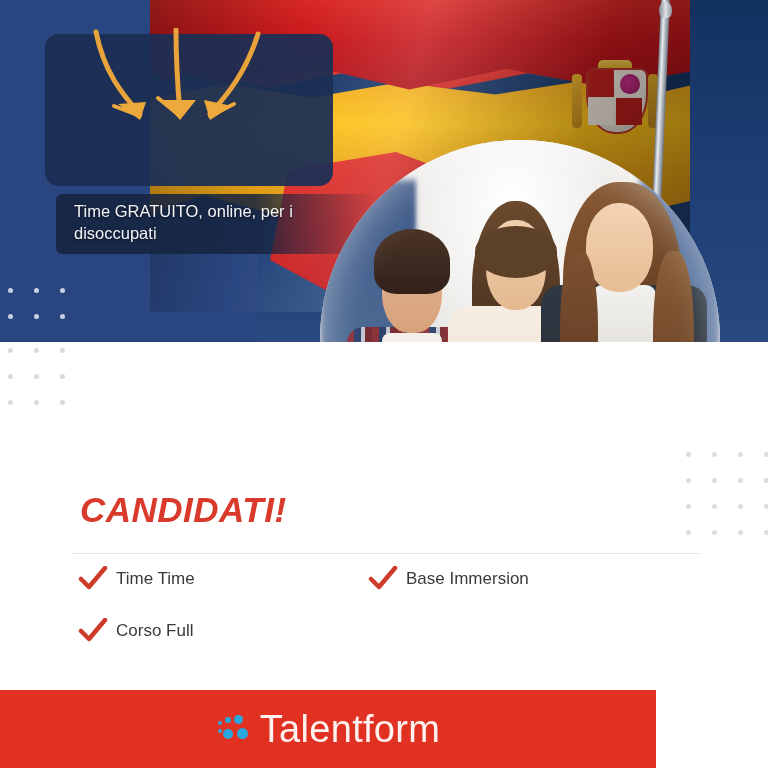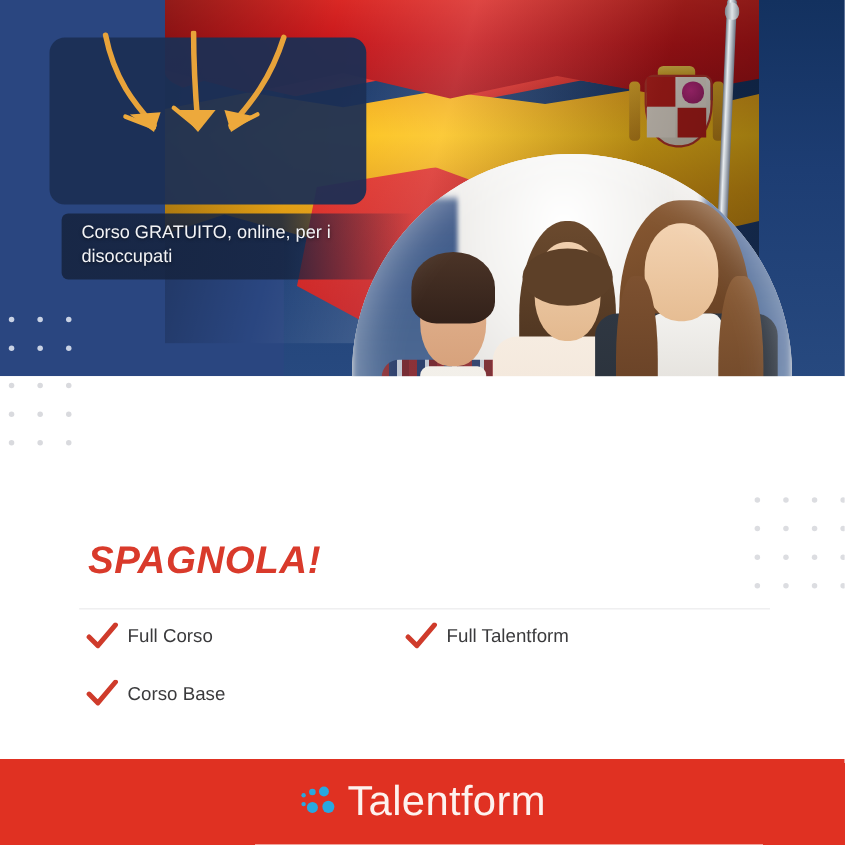--- a/index.html
+++ b/index.html
@@ -150,21 +150,21 @@
      color:#d93a2b;letter-spacing:.5px;}
   .divider{position:absolute;left:72px;top:553px;width:628px;height:1px;background:#e8e8ea;}
 
   .checklist{position:absolute;left:78px;top:566px;width:620px;}
   .ck-row{display:flex;margin-bottom:26px;}
   .ck-item{display:flex;align-items:center;width:290px;}
   .ck-mark{width:30px;height:26px;flex:none;margin-right:8px;}
   .ck-label{font-size:17px;color:#3a3a3c;}
 
   
-  .footer{position:absolute;left:0;top:690px;width:768px;height:78px;background:#e03122;
+  .footer{position:absolute;left:0;top:690px;width:656px;height:78px;background:#e03122;
      display:flex;align-items:center;justify-content:center;}
   .logo{display:flex;align-items:center;}
   .logo-mark{position:relative;width:40px;height:34px;margin-right:4px;}
   .lm-dot{position:absolute;border-radius:50%;background:#29a8e0;}
   .logo-text{color:#fdf2ef;font-size:38px;letter-spacing:.3px;}
 </style>
 </head>
 <body>
 
 <div id="poster">
@@ -192,21 +192,21 @@
       <div class="fold"></div>
       <div class="flag-shade"></div>
     </div>
 
     <div class="pole"></div>
     <div class="pole-cap"></div>
 
     <div class="title-panel"></div>
 
     <div class="subtitle-panel"></div>
-    <div class="subtitle">Corso GRATUITO, online, per i disoccupati</div>
+    <div class="subtitle">Time GRATUITO, online, per i disoccupati</div>
 
     <div class="dots" id="dots-left-blue" style="left: 8px; top: 288px; width: 78px; height: 52px;">
         <span class="dot" style="left: 0px; top: 0px; background: rgb(201, 210, 228); width: 5px; height: 5px;"></span>
         <span class="dot" style="left: 26px; top: 0px; background: rgb(201, 210, 228); width: 5px; height: 5px;"></span>
         <span class="dot" style="left: 52px; top: 0px; background: rgb(201, 210, 228); width: 5px; height: 5px;"></span>
         <span class="dot" style="left: 0px; top: 26px; background: rgb(201, 210, 228); width: 5px; height: 5px;"></span>
         <span class="dot" style="left: 26px; top: 26px; background: rgb(201, 210, 228); width: 5px; height: 5px;"></span>
         <span class="dot" style="left: 52px; top: 26px; background: rgb(201, 210, 228); width: 5px; height: 5px;"></span>
       </div>
   </div>
@@ -291,51 +291,51 @@
         <path d="M122 92 L 116 72 L 144 78 Z"></path>
       </g>
       <g fill="none" stroke="#eda93c" stroke-width="4" stroke-linecap="round">
         <path d="M52 88 L 26 78"></path>
         <path d="M92 88 L 70 70"></path>
         <path d="M122 88 L 146 76"></path>
       </g>
     </svg>
   </div>
 
-  <div class="candidati">SPAGNOLA!</div>
+  <div class="candidati">CANDIDATI!</div>
 
   <div class="divider"></div>
 
   <div class="checklist">
     <div class="ck-row">
       <div class="ck-item">
         <span class="ck-mark">
           <svg width="30" height="26" viewBox="0 0 30 26">
             <path d="M3 13 L 11 21 L 27 2" fill="none" stroke="#cf3b2b" stroke-width="4.5" stroke-linecap="round" stroke-linejoin="round"></path>
           </svg>
         </span>
-        <span class="ck-label">Full Corso</span>
+        <span class="ck-label">Time Time</span>
       </div>
       <div class="ck-item">
         <span class="ck-mark">
           <svg width="30" height="26" viewBox="0 0 30 26">
             <path d="M3 13 L 11 21 L 27 2" fill="none" stroke="#cf3b2b" stroke-width="4.5" stroke-linecap="round" stroke-linejoin="round"></path>
           </svg>
         </span>
-        <span class="ck-label">Full Talentform</span>
+        <span class="ck-label">Base Immersion</span>
       </div>
     </div>
     <div class="ck-row">
       <div class="ck-item">
         <span class="ck-mark">
           <svg width="30" height="26" viewBox="0 0 30 26">
             <path d="M3 13 L 11 21 L 27 2" fill="none" stroke="#cf3b2b" stroke-width="4.5" stroke-linecap="round" stroke-linejoin="round"></path>
           </svg>
         </span>
-        <span class="ck-label">Corso Base</span>
+        <span class="ck-label">Corso Full</span>
       </div>
     </div>
   </div>
 
   <div class="footer">
     <div class="logo">
       <span class="logo-mark">
         <span class="lm-dot" style="left:2px;top:9px;width:4px;height:4px;"></span>
         <span class="lm-dot" style="left:2px;top:17px;width:4px;height:4px;"></span>
         <span class="lm-dot" style="left:9px;top:5px;width:6px;height:6px;"></span>

